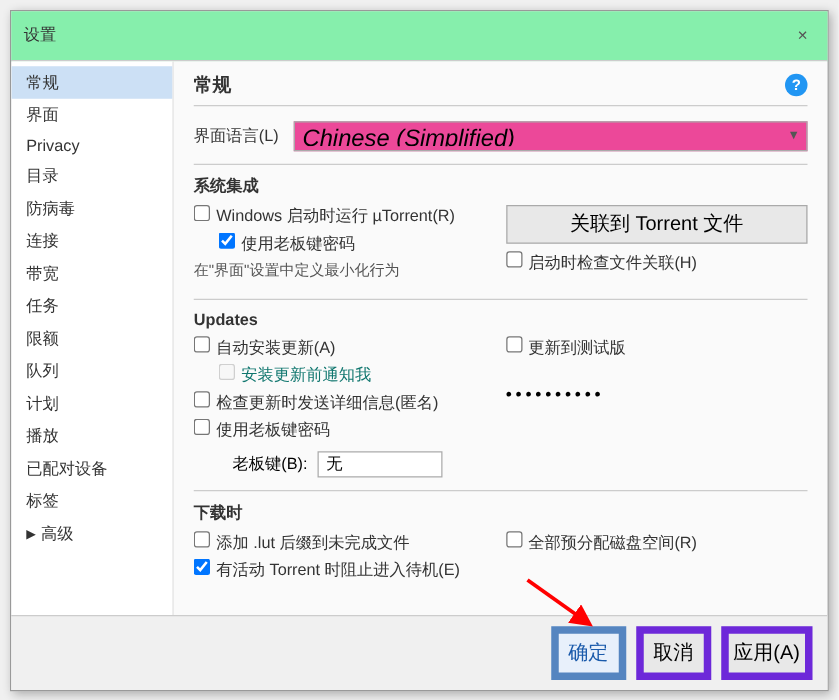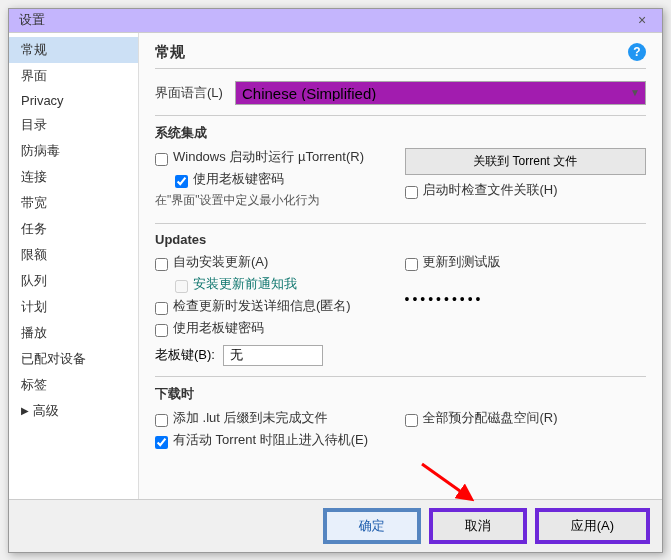--- a/index.html
+++ b/index.html
@@ -17,27 +17,27 @@
     .dialog {
       width: 655px;
       height: 545px;
       background: #f5f5f5;
       border: 1px solid #999;
       box-shadow: 2px 2px 8px rgba(0,0,0,0.3);
       display: flex;
       flex-direction: column;
     }
     .title-bar {
-      background: #c4b5fd;
+      background: #86efac;
       border-bottom: 1px solid #ccc;
       padding: 6px 10px;
       display: flex;
       align-items: center;
       justify-content: space-between;
-      height: 24px;
+      height: 40px;
     }
     .title-bar-text {
       font-size: 13px;
       color: #333;
     }
     .title-bar-close {
       width: 20px;
       height: 20px;
       display: flex;
       align-items: center;
@@ -115,27 +115,28 @@
     }
     .field-label {
       min-width: 80px;
       color: #333;
       font-size: 13px;
     }
     .field-select {
       flex: 1;
       padding: 3px 6px;
       border: 1px solid #aaa;
-      background: #a21caf;
-      font-size: 15px;
+      background: #ec4899;
+      font-size: 19px;
       height: 24px;
       appearance: none;
       -webkit-appearance: none;
       cursor: pointer;
       position: relative;
+      font-style: italic;
     }
     .select-wrapper {
       flex: 1;
       position: relative;
       display: flex;
       align-items: center;
     }
     .select-wrapper::after {
       content: "▼";
       position: absolute;
@@ -148,21 +149,21 @@
       margin-bottom: 10px;
     }
     .section-title {
       font-size: 13px;
       font-weight: bold;
       color: #333;
       margin-bottom: 6px;
     }
     .checkbox-row {
       display: flex;
-      align-items: flex-end;
+      align-items: flex-start;
       margin-bottom: 4px;
       font-size: 13px;
       color: #333;
     }
     .checkbox-row input[type="checkbox"] {
       margin-right: 5px;
       cursor: pointer;
     }
     .two-col {
       display: flex;
@@ -177,32 +178,33 @@
       flex-direction: column;
     }
     .indent {
       padding-left: 20px;
     }
     .btn-link {
       padding: 4px 10px;
       border: 1px solid #aaa;
       background: #e8e8e8;
       cursor: pointer;
-      font-size: 12px;
+      font-size: 16px;
       white-space: nowrap;
     }
     .divider {
       height: 1px;
       background: #ccc;
       margin: 8px 0;
     }
     .hotkey-row {
       display: flex;
       align-items: center;
       margin-bottom: 4px;
+      margin-left: 31px;
     }
     .hotkey-input {
       border: 1px solid #aaa;
       background: white;
       padding: 2px 6px;
       width: 100px;
       font-size: 13px;
     }
     .password-dots {
       letter-spacing: 3px;
@@ -210,25 +212,25 @@
     }
     .footer {
       display: flex;
       justify-content: flex-end;
       padding: 8px 12px;
       gap: 8px;
       border-top: 1px solid #ccc;
       background: #f0f0f0;
     }
     .footer-btn {
-      padding: 5px 32px;
-      border: 4px solid #6d28d9;
+      padding: 5px 4px;
+      border: 6px solid #6d28d9;
       background: #e8e8e8;
       cursor: pointer;
-      font-size: 13px;
+      font-size: 16px;
       min-width: 60px;
     }
     .footer-btn.primary {
       background: #e8f0fb;
       border-color: #5585c0;
       color: #1a5aab;
     }
   </style>
 </head>
 <body>

